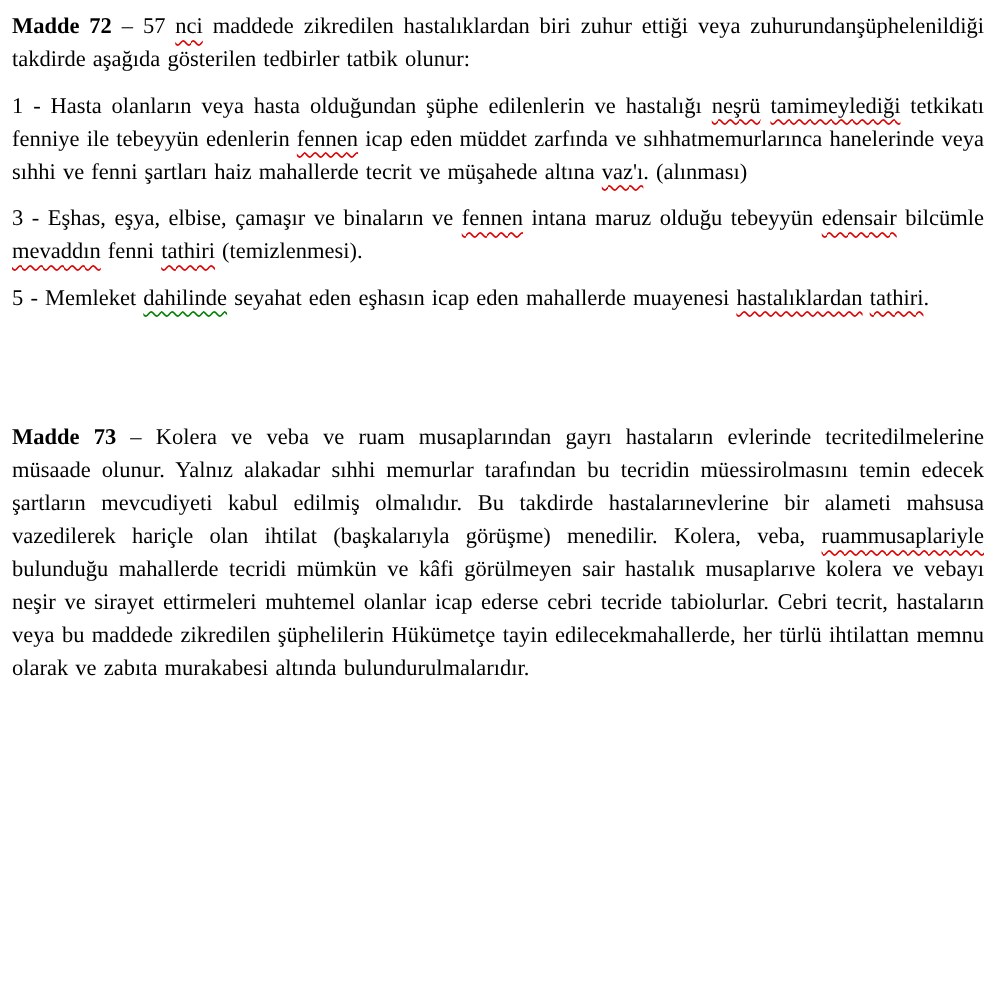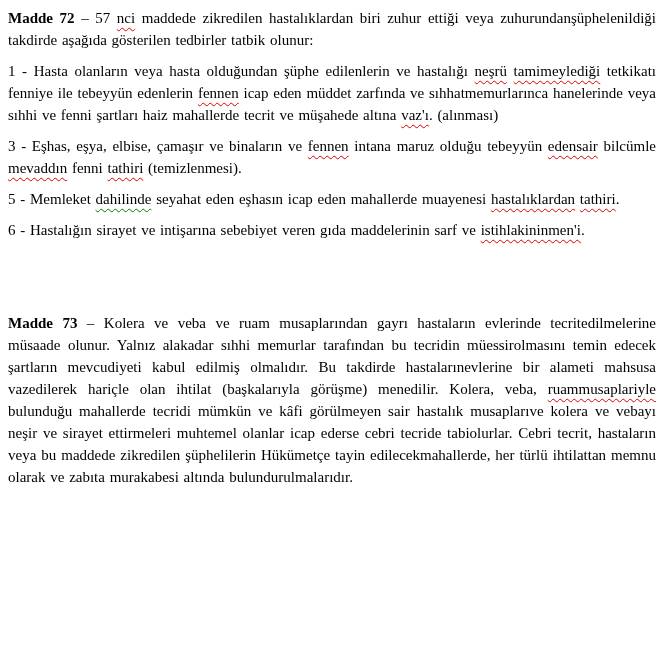--- a/index.html
+++ b/index.html
@@ -53,19 +53,18 @@
   <p class="doc-par"><span class="run-bold"><span class="run-underline">Madde 72</span></span> – 57 <span class="run-spell-red">nci</span> maddede zikredilen hastalıklardan biri zuhur ettiği veya zuhurundanşüphelenildiği takdirde aşağıda gösterilen tedbirler tatbik olunur:</p>
 
   <p class="doc-par">1 - Hasta olanların veya hasta olduğundan şüphe edilenlerin ve hastalığı <span class="run-underline"><span class="run-spell-red">neşrü</span></span> <span class="run-underline"><span class="run-spell-red">tamimeylediği</span></span> tetkikatı fenniye ile tebeyyün edenlerin <span class="run-underline"><span class="run-spell-red">fennen</span></span> icap eden müddet zarfında ve sıhhatmemurlarınca hanelerinde veya sıhhi ve fenni şartları haiz mahallerde tecrit ve müşahede altına <span class="run-underline"><span class="run-spell-red">vaz'ı</span></span>. (alınması)</p>
 
 
   <p class="doc-par">3 - Eşhas, eşya, elbise, çamaşır ve binaların ve <span class="run-underline"><span class="run-spell-red">fennen</span></span> intana maruz olduğu tebeyyün <span class="run-underline"><span class="run-spell-red">edensair</span></span> bilcümle <span class="run-underline"><span class="run-spell-red">mevaddın</span></span> fenni <span class="run-underline"><span class="run-spell-red">tathiri</span></span> (temizlenmesi).</p>
 
 
   <p class="doc-par">5 - Memleket <span class="run-underline"><span class="run-spell-green">dahilinde</span></span> seyahat eden eşhasın icap eden mahallerde muayenesi <span class="run-underline"><span class="run-spell-red">hastalıklardan</span></span> <span class="run-underline"><span class="run-spell-red">tathiri</span></span>.</p>
 
-  <p class="doc-par">6 - Hastalığın sirayet ve intişarına sebebiyet veren gıda maddelerinin sarf ve <span class="run-underline"><span class="run-spell-red">istihlakininmen'i</span></span>.</p>
 
 
   <div class="vertical-gap"></div>
 
   <p class="doc-par"><span class="run-bold"><span class="run-underline">Madde 73</span></span> – Kolera ve veba ve ruam musaplarından gayrı hastaların evlerinde tecritedilmelerine müsaade olunur. Yalnız alakadar sıhhi memurlar tarafından bu tecridin müessirolmasını temin edecek şartların mevcudiyeti kabul edilmiş olmalıdır. Bu takdirde hastalarınevlerine bir alameti mahsusa vazedilerek hariçle olan ihtilat (başkalarıyla görüşme) menedilir. Kolera, veba, <span class="run-underline"><span class="run-spell-red">ruammusaplariyle</span></span> bulunduğu mahallerde tecridi mümkün ve kâfi görülmeyen sair hastalık musaplarıve kolera ve vebayı neşir ve sirayet ettirmeleri muhtemel olanlar icap ederse cebri tecride tabiolurlar. Cebri tecrit, hastaların veya bu maddede zikredilen şüphelilerin Hükümetçe tayin edilecekmahallerde, her türlü ihtilattan memnu olarak ve zabıta murakabesi altında bulundurulmalarıdır.</p>
 </div>
 
 </body></html>

